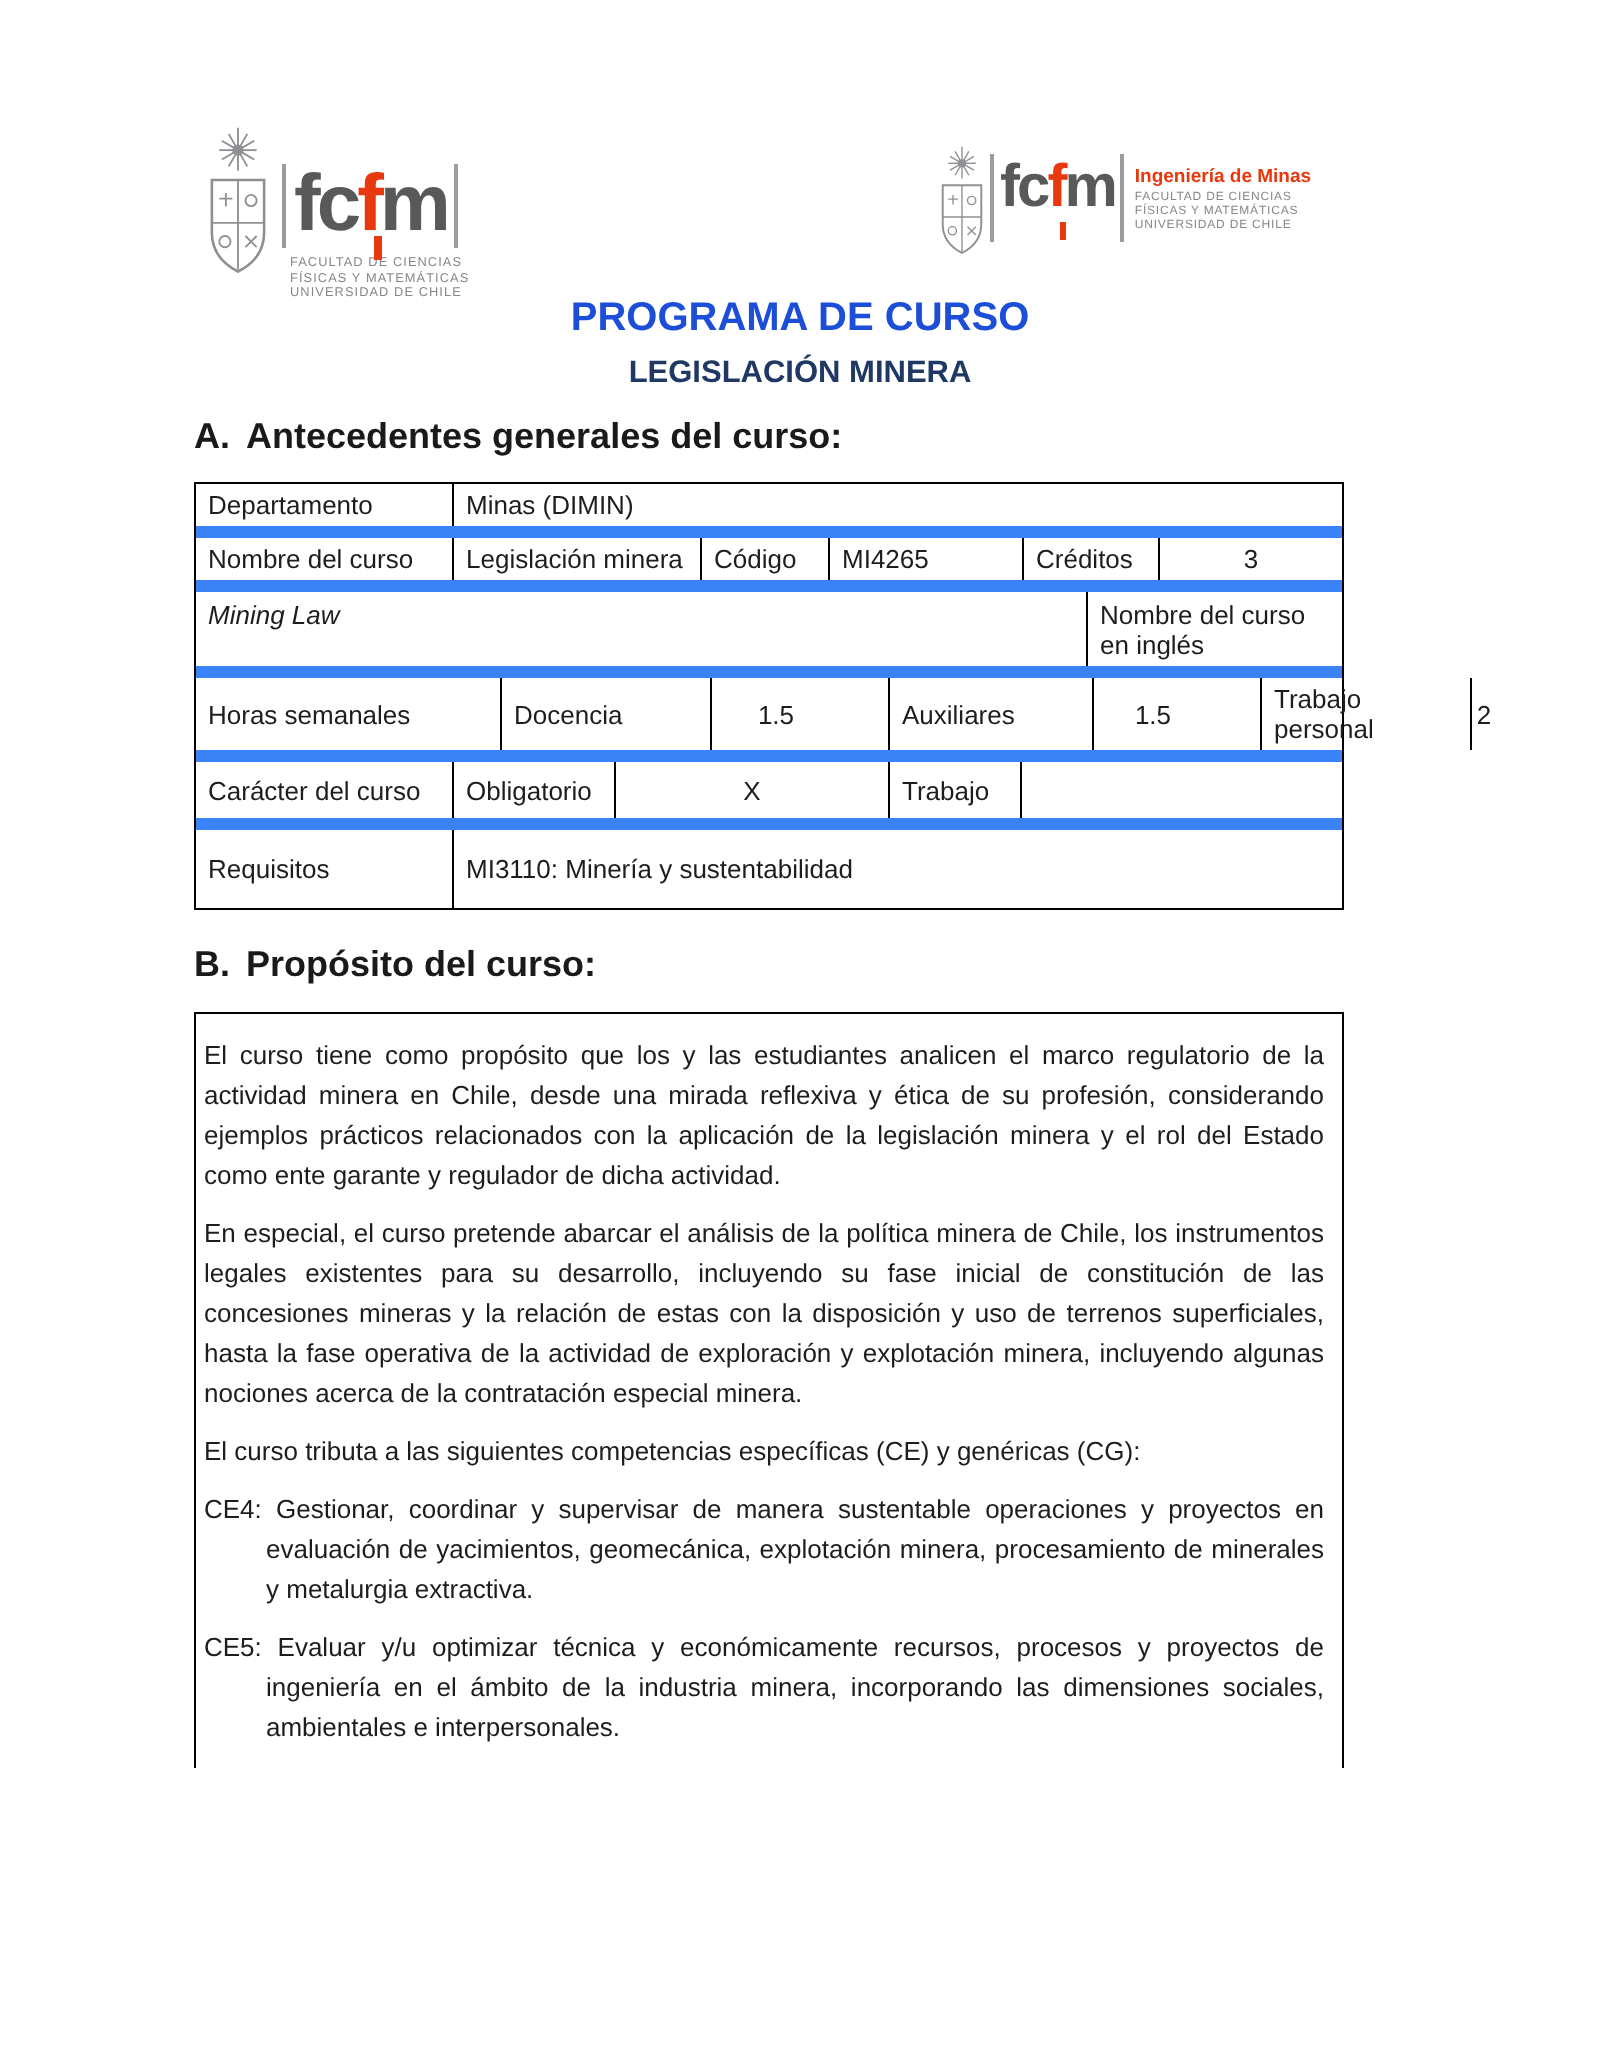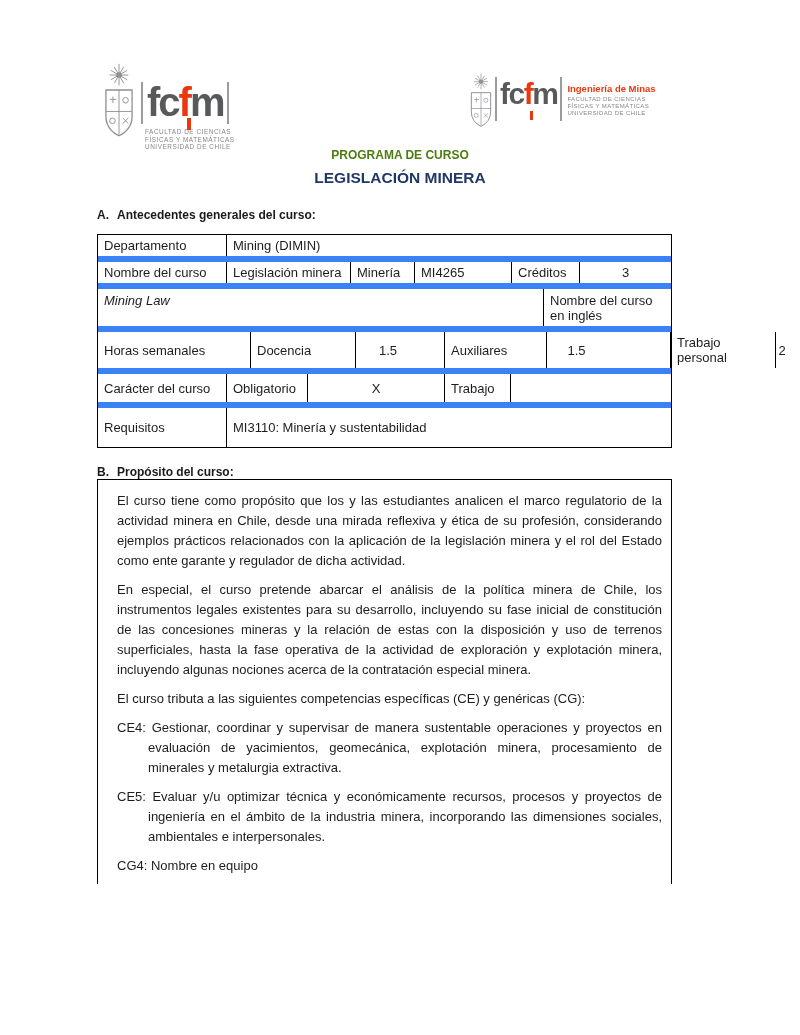--- a/index.html
+++ b/index.html
@@ -45,26 +45,26 @@
     margin-top: 4px; padding-left: 4px;
     font-size: 6.4px; line-height: 7.5px;
     letter-spacing: 0.55px; color: #85878A;
     white-space: nowrap;
   }
   .right-text { margin-left: 5px; margin-top: 11px; }
   .program { color: #E8380D; font-weight: bold; font-size: 9.5px; line-height: 11px; margin-bottom: 2px; white-space: nowrap; }
   .addr2 { font-size: 6px; line-height: 7px; letter-spacing: 0.4px; color: #85878A; white-space: nowrap; }
 
   
-  .title1 { text-align: center; font-weight: bold; font-size: 12px; margin-top: 8px; color: #4d7c0f; }
+  .title1 { text-align: center; font-weight: bold; font-size: 20px; margin-top: 8px; color: #1d4ed8; }
   .title2 { text-align: center; font-weight: bold; font-size: 15.5px; margin-top: 7px; color: #1F3864; }
 
   
   .content { position: absolute; left: 97px; top: 208px; width: 575px; }
-  .sec-head { font-weight: bold; font-size: 12px; color: #1a1a1a; }
+  .sec-head { font-weight: bold; font-size: 18px; color: #1a1a1a; }
   .sec-head .sec-prefix { margin-right: 8px; }
   .sec-head.b { margin-top: 17px; }
 
   
   .tbl { margin-top: 12px; border: 1px solid #000; width: 575px; font-size: 13px; }
   .trow { display: flex; }
   .trow:not(:last-child) { border-bottom: 6px solid #3b82f6; }
   .cell {
     display: flex; align-items: center;
     padding: 3px 6px; flex-shrink: 0;
@@ -75,28 +75,29 @@
   .italic { font-style: italic; }
   .r1, .r2 { min-height: 26px; }
   .r3 { min-height: 38px; }
   .r3 .cell { align-items: flex-start; padding-top: 4px; }
   .r4 { min-height: 38px; gap: 24px; }
   .r5 { min-height: 34px; justify-content: space-between; }
   .r6 { min-height: 39px; }
   .cw-lab { width: 128px; }
   .cw-rest { flex: 1 1 auto; }
   .cw-a { width: 124px; } .cw-b { width: 64px; } .cw-c { width: 97px; } .cw-d { width: 68px; }
-  .cw-e { width: 81px; } .cw-f { width: 65px; } .cw-g { width: 78px; } .cw-h { width: 60px; } .cw-i { width: 81px; margin-left: 40px; }
+  .cw-e { width: 81px; } .cw-f { width: 65px; } .cw-g { width: 78px; } .cw-h { width: 60px; } .cw-i { width: 81px; }
   .cw-j { width: 81px; } .cw-k { width: 137px; } .cw-l { width: 66px; }
 
   
   .purpose-box {
+    margin-top: 13px;
     border: 1px solid #000;
     width: 575px; min-height: 440px;
-    padding: 2px 9px 4px 19px;
+    padding: 2px 9px 4px 4px;
     font-size: 13px; line-height: 20px;
   }
   .purpose-box p { margin: 9px 0; text-align: justify; }
   .purpose-box p.hang { padding-left: 31px; text-indent: -31px; }
   .purpose-box p.ind { margin-left: 31px; text-align: justify; text-align-last: justify; }
 
   .page-num { position: absolute; left: 694px; top: 951px; font-size: 13px; color: #1a1a1a; }
 </style>
 </head>
 <body>
@@ -190,26 +191,26 @@
   <div class="title1">PROGRAMA DE CURSO</div>
   <div class="title2">LEGISLACIÓN MINERA</div>
 
   <div class="content">
 
     <div class="sec-head"><span class="sec-prefix">A.</span><span>Antecedentes generales del curso:</span></div>
 
     <div class="tbl">
       <div class="trow r1">
         <div class="cell cw-lab">Departamento</div>
-        <div class="cell cw-rest">Mining (DIMIN)</div>
+        <div class="cell cw-rest">Minas (DIMIN)</div>
       </div>
       <div class="trow r2">
         <div class="cell cw-lab">Nombre del curso</div>
         <div class="cell cw-a">Legislación minera</div>
-        <div class="cell cw-b">Minería</div>
+        <div class="cell cw-b">Código</div>
         <div class="cell cw-c">MI4265</div>
         <div class="cell cw-d">Créditos</div>
         <div class="cell cw-rest ctr">3</div>
       </div>
       <div class="trow r3">
         <div class="cell cw-rest italic">Mining Law</div>
         <div class="cell cw-lab">Nombre del curso en inglés</div>
       </div>
       <div class="trow r4">
         <div class="cell cw-lab">Horas semanales</div>

